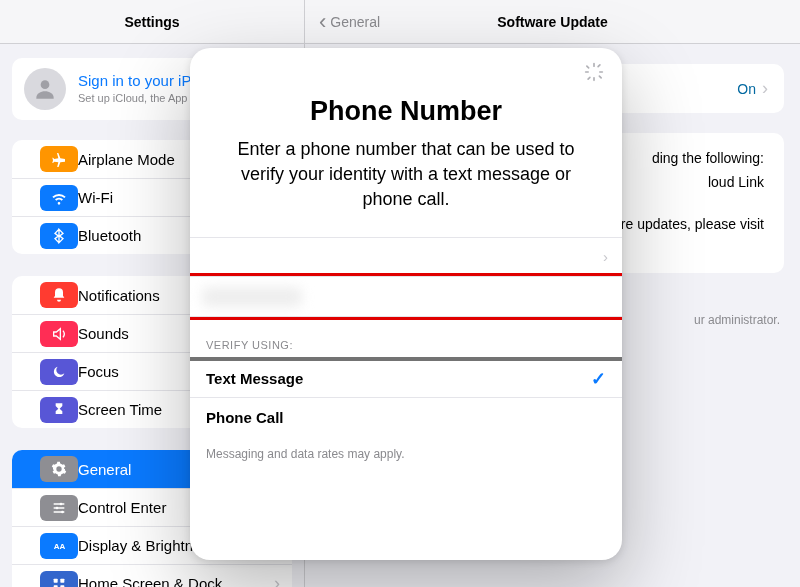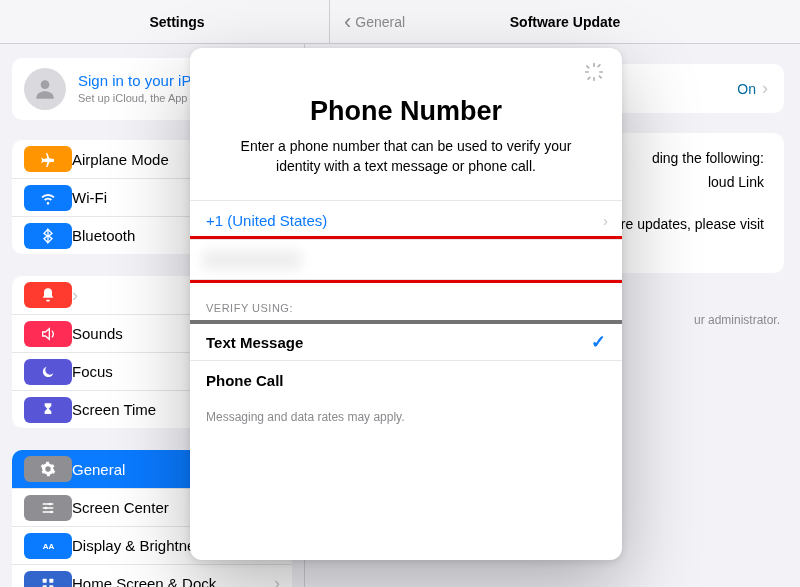--- a/index.html
+++ b/index.html
@@ -6,21 +6,21 @@
   body {
     width: 800px; height: 587px;
     font-family: -apple-system, "Helvetica Neue", Arial, sans-serif;
     background: #f2f2f7;
     overflow: hidden;
     position: relative;
     font-size: 14px;
     color: #000;
   }
   
-  .topbar { display: flex; height: 44px; border-bottom: 1px solid #d0d0d4; background:#f6f6f8;padding-left:25px;}
+  .topbar { display: flex; height: 44px; border-bottom: 1px solid #d0d0d4; background:#f6f6f8;}
   .topbar .left { width: 305px; display:flex; align-items:center; justify-content:center; font-weight:600; border-right:1px solid #d0d0d4;}
   .topbar .right { flex:1; display:flex; align-items:center; position:relative; }
   .back { position:absolute; left:14px; display:flex; align-items:center; color:#8a8a8e; gap:4px;}
   .back .chev { font-size:22px; line-height:1; }
   .topbar .right .title { margin:16px auto; font-weight:700;}
   
   .body { display:flex; height: calc(100% - 44px); }
   .sidebar { width:305px; border-right:1px solid #d0d0d4; background:#f2f2f7; overflow:hidden;}
   .detail { flex:1; background:#f2f2f7; padding:20px 16px; overflow:hidden; position:relative;}
   
@@ -31,21 +31,21 @@
   }
   .avatar { width:42px; height:42px; border-radius:50%; background:#d9d9de; display:flex; align-items:center; justify-content:center;}
   .avatar svg { width:26px; height:26px; fill:#a0a0a6;}
   .signin .texts .link { color:#0a7aff; font-size:15px;}
   .signin .texts .sub { color:#8a8a8e; font-size:11px; line-height:1.3; margin-top:2px;}
   .signin .chev { position:absolute; right:10px; color:#c7c7cc; font-size:20px;}
   
   .group { margin:0 12px 22px; background:#fff; border-radius:10px; overflow:hidden;}
   .row { display:flex; align-items:center; height:38px; padding:0 12px; gap:0; position:relative; }
   .row + .row { border-top:1px solid #e5e5ea; }
-  .row .icon { width:48px; height:26px; border-radius:6px; display:flex; align-items:center; justify-content:center; }
+  .row .icon { width:38px; height:26px; border-radius:6px; display:flex; align-items:center; justify-content:center;margin-left:16px; }
   .row .icon svg { width:16px; height:16px; fill:#fff; }
   .row .label { flex:1; font-size:15px; }
   .row .value { color:#8a8a8e; font-size:13px; margin-right:6px;}
   .row .chev { color:#c7c7cc; font-size:18px; }
   .row.selected { background:#0a7aff; color:#fff; }
   .row.selected .label { color:#fff;}
   
   .i-airplane { background:#ff9500;}
   .i-wifi { background:#0a7aff;}
   .i-bt { background:#0a7aff;}
@@ -60,28 +60,28 @@
   
   .detail-card { background:#fff; border-radius:10px; padding:14px 16px; margin-bottom:20px; position:relative; }
   .detail-card .topline { display:flex; justify-content:space-between; align-items:center;}
   .detail-card .on { color:#0369a1; }
   .detail-card .chev { color:#c7c7cc; font-size:18px; margin-left:6px;}
   .detail-text { color:#000; font-size:14px; line-height:1.7; padding:0 4px;}
   .detail-note { color:#8a8a8e; font-size:12px; margin-top:40px; padding:0 4px;}
   
   .modal {
     position:absolute; left:190px; top:48px; width:432px; height:512px;
-    background:#fff; border-radius:12px;
+    background:#fff; border-radius:20px;
     box-shadow:0 30px 80px rgba(0,0,0,.28), 0 2px 8px rgba(0,0,0,.12);
     overflow:hidden;
   }
   .spinner { position:absolute; right:18px; top:14px; width:20px; height:20px; }
   .spinner svg { width:20px; height:20px; }
   .modal h1 { text-align:center; font-size:27px; font-weight:700; margin-top:48px;}
-  .modal .sub { text-align:center; font-size:14px; color:#000; padding:10px 40px 24px; line-height:1.4;}
+  .modal .sub { text-align:center; font-size:18px; color:#000; padding:10px 40px 24px; line-height:1.4;}
   .modal .country { height:40px; border-top:1px solid #e5e5ea; border-bottom:1px solid #e5e5ea; display:flex; align-items:center; padding:0 16px; color:#0a7aff; position:relative; font-size:15px;}
   .modal .country .chev { position:absolute; right:14px; color:#c7c7cc; }
   .modal .phone-input { height:40px; border-bottom:1px solid #e5e5ea; position:relative;}
   .modal .phone-input .blur { position:absolute; left:12px; top:10px; width:100px; height:20px; background:#eee; filter:blur(6px); border-radius:6px;}
   .red-box { position:absolute; left:-4px; right:-4px; top:-4px; bottom:-4px; border:3px solid #e00000; pointer-events:none;}
   .modal .section-hdr { font-size:11px; color:#8a8a8e; letter-spacing:.5px; padding:22px 16px 6px; text-transform:uppercase;}
   .modal .opt { height:40px; border-top:4px solid #737373; display:flex; align-items:center; padding:0 16px; font-size:15px; font-weight:600; position:relative;}
   .modal .opt + .opt { border-top:1px solid #e5e5ea;}
   .modal .opt .check { position:absolute; right:16px; color:#0a7aff; font-size:18px;}
   .modal .opt:last-of-type { border-bottom:1px solid #e5e5ea;}
@@ -148,20 +148,21 @@
       </div>
     </div>
 
     <div class="group">
       <div class="row">
         <span class="icon i-notif">
             <svg viewBox="0 0 24 24">
               <path d="M12 2a6 6 0 00-6 6v5l-2 3h16l-2-3V8a6 6 0 00-6-6zm0 20a3 3 0 003-3H9a3 3 0 003 3z"></path>
             </svg>
           </span>
+        <span class="label">Notifications</span>
         <span class="chev">›</span>
       </div>
       <div class="row">
         <span class="icon i-sound">
             <svg viewBox="0 0 24 24">
               <path d="M4 9v6h4l6 5V4L8 9H4zm14-2a8 8 0 010 10" fill="none" stroke="#fff" stroke-width="2"></path>
             </svg>
           </span>
         <span class="label">Sounds</span>
         <span class="chev">›</span>
@@ -197,21 +198,21 @@
       </div>
       <div class="row">
         <span class="icon i-control">
             <svg viewBox="0 0 24 24">
               <path d="M4 6h10m2 0h4M4 12h4m2 0h10M4 18h12m2 0h2" stroke="#fff" stroke-width="2" fill="none"></path>
               <circle cx="15" cy="6" r="2"></circle>
               <circle cx="9" cy="12" r="2"></circle>
               <circle cx="17" cy="18" r="2"></circle>
             </svg>
           </span>
-        <span class="label">Screen Center</span>
+        <span class="label">Control Enter</span>
         <span class="chev">›</span>
       </div>
       <div class="row">
         <span class="icon i-display">
             <svg viewBox="0 0 24 24">
               <text x="4" y="17" font-size="12" fill="#fff" font-weight="700">AA</text>
             </svg>
           </span>
         <span class="label">Display &amp; Brightness</span>
         <span class="chev">›</span>
@@ -261,21 +262,20 @@
           <rect x="3.5" y="3.5" width="2" height="5" rx="1" transform="rotate(-45 4.5 6)"></rect>
           <rect x="18.5" y="15.5" width="2" height="5" rx="1" transform="rotate(-45 19.5 18)"></rect>
           <rect x="15.5" y="3.5" width="5" height="2" rx="1" transform="rotate(-45 18 4.5)"></rect>
           <rect x="3.5" y="18.5" width="5" height="2" rx="1" transform="rotate(-45 6 19.5)"></rect>
         </g>
       </svg>
   </div>
   <h1>Phone Number</h1>
   <div class="sub">Enter a phone number that can be used to verify your identity with a text message or phone call.</div>
   <div class="country">
-    <span>+1 (United States)</span>
     <span class="chev">›</span>
   </div>
   <div class="phone-input">
     <div class="blur"></div>
     <div class="red-box"></div>
   </div>
   <div class="section-hdr">VERIFY USING:</div>
   <div class="opt">
     <span>Text Message</span>
     <span class="check">✓</span>

